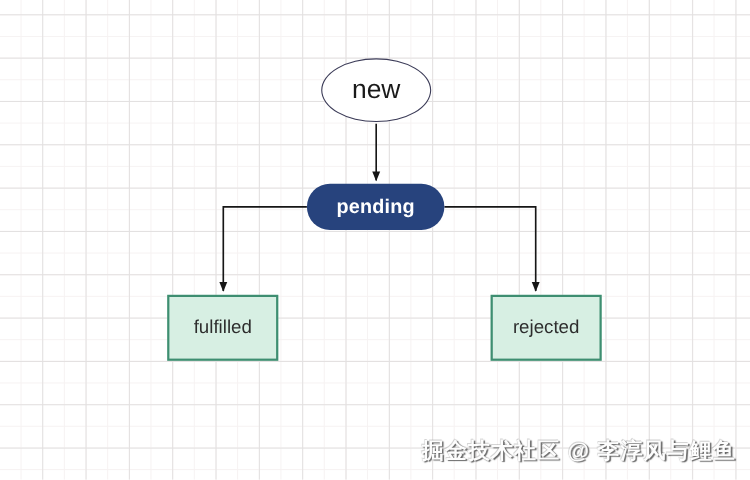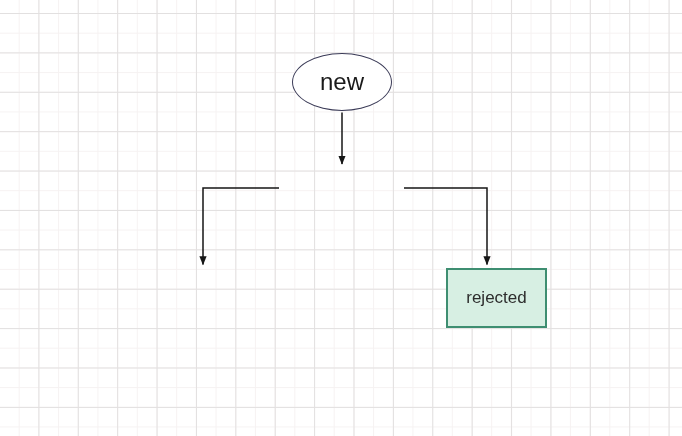--- a/index.html
+++ b/index.html
@@ -91,20 +91,27 @@
     </defs>
     <path d="M342,112.5 L342,164" fill="none" stroke="#161616" stroke-width="1.5" marker-end="url(#arrowhead)"></path>
     <path d="M279,188 L203,188 L203,264.5" fill="none" stroke="#161616" stroke-width="1.5" marker-end="url(#arrowhead)"></path>
     <path d="M404,188 L487,188 L487,264.5" fill="none" stroke="#161616" stroke-width="1.5" marker-end="url(#arrowhead)"></path>
   </svg>
 
   <div class="node node-ellipse">
     <span>new</span>
   </div>
 
+  <div class="node node-pill">
+    <span>pending</span>
+  </div>
 
+  <div class="node node-rect fulfilled">
+    <span>fulfilled</span>
+  </div>
 
   <div class="node node-rect rejected">
     <span>rejected</span>
   </div>
 
+  <div class="watermark">掘金技术社区 @ 李淳风与鲤鱼</div>
 
 </div>
 
 </body></html>

